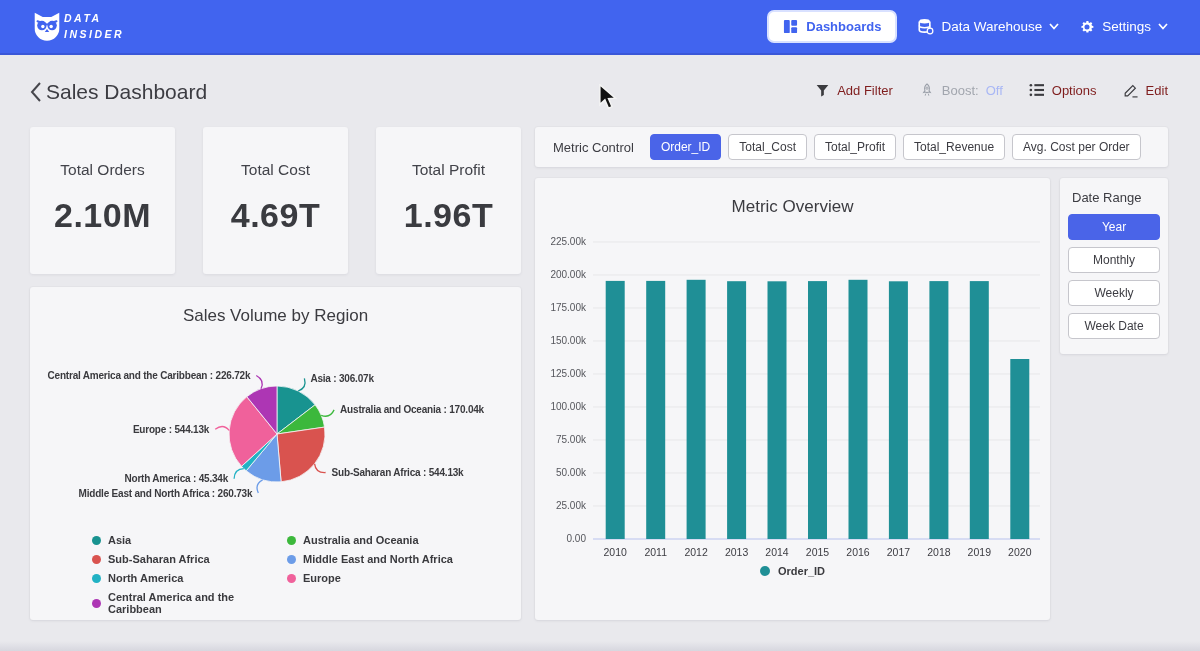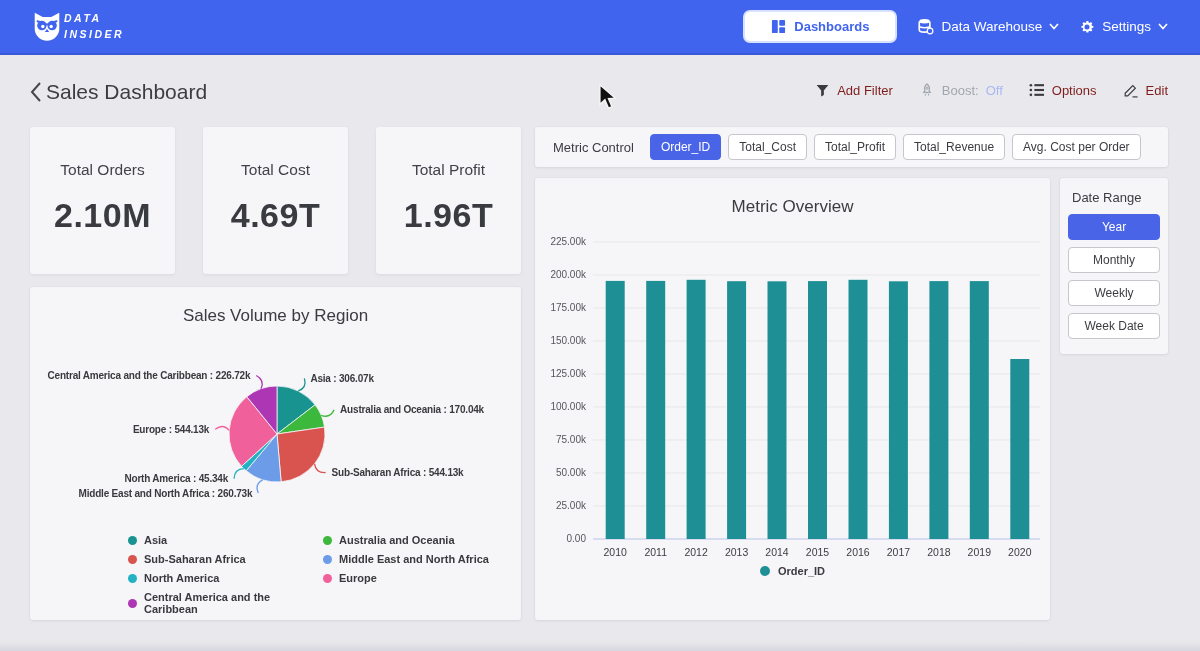--- a/index.html
+++ b/index.html
@@ -6,21 +6,21 @@
   body { font-family:"Liberation Sans", sans-serif; }
   .stage { position:relative; width:1200px; height:651px; background:#e9e9ed; overflow:hidden; }
 
   
   .navbar { position:absolute; top:0; left:0; width:100%; height:55px; background:#4164ef;
             border-bottom:2px solid #3a57d8; display:flex; align-items:center; justify-content:space-between; }
   .brand { display:flex; align-items:center; margin-left:30px;font-style:italic; }
   .brand-text { color:#fff; font-size:10.5px; font-weight:bold; letter-spacing:2.5px; line-height:1.45; }
   .nav-right { display:flex; align-items:center; gap:20px; margin-right:32px; }
   .nav-pill { display:flex; align-items:center; gap:8px; background:#fff; color:#4164ef;
-              font-size:13px; font-weight:bold; padding:7px 26px; border-radius:7px; border:2px solid #d9e1ff; cursor:pointer; }
+              font-size:13px; font-weight:bold; padding:7px 14px; border-radius:7px; border:2px solid #d9e1ff; cursor:pointer; }
   .nav-item { display:flex; align-items:center; gap:7px; color:#fff; font-size:13.5px; cursor:pointer; }
 
   
   .back-btn { position:absolute; left:26px; top:80px; cursor:pointer; }
   .page-title { position:absolute; left:46px; top:80px; font-size:21px; color:#3c3c42; }
   .header-actions { position:absolute; right:32px; top:82px; display:flex; align-items:center; gap:26px; }
   .h-action { display:flex; align-items:center; gap:7px; font-size:13px; color:#7f1d1d; cursor:pointer; }
   .h-action.muted { color:#a2a6ae; cursor:default; }
   .boost-off { color:#a9b7f5; }
 
@@ -30,21 +30,21 @@
   .kpi-row { position:absolute; left:30px; top:127px; width:491px; height:147px; display:flex; gap:28px; }
   .kpi-card { flex:1; background:#f6f6f8; border-radius:3px; box-shadow:0 1px 3px rgba(40,40,70,0.08);
               display:flex; flex-direction:column; align-items:center; }
   .kpi-label { margin-top:34px; font-size:15.5px; color:#42434a; }
   .kpi-value { margin-top:17px; font-size:34px; font-weight:bold; color:#3a3b40; letter-spacing:0.5px; }
 
   #pie-card { left:30px; top:287px; width:491px; height:333px; }
   .chart-title { text-align:center; margin-top:19px; font-size:17px; color:#3b3b40; }
   #pie-svg { display:block; margin-top:6px; }
   .pie-legend { display:grid; grid-template-columns:195px auto; margin-left:62px; margin-top:2px; row-gap:7px; }
-  .pl-item { display:flex; align-items:center; gap:7px; font-size:11px; font-weight:bold; color:#3a3a3e;margin-left:36px; }
+  .pl-item { display:flex; align-items:center; gap:7px; font-size:11px; font-weight:bold; color:#3a3a3e; }
   .pl-dot { width:9px; height:9px; border-radius:50%; flex:0 0 auto; }
 
   
   #metric-bar { left:535px; top:127px; width:633px; height:40px; display:flex; align-items:center; }
   .metric-label { margin-left:18px; font-size:13px; color:#3c3c42; }
   .metric-btns { display:flex; gap:7px; margin-left:16px; }
   .btn { font-family:"Liberation Sans",sans-serif; font-size:12px; color:#3c3c42; background:#fff;
          border:1px solid #c6c6cc; border-radius:4px; padding:5px 10px; cursor:pointer; }
   .btn.active { background:#4a64e8; border-color:#4a64e8; color:#fff; }
 

